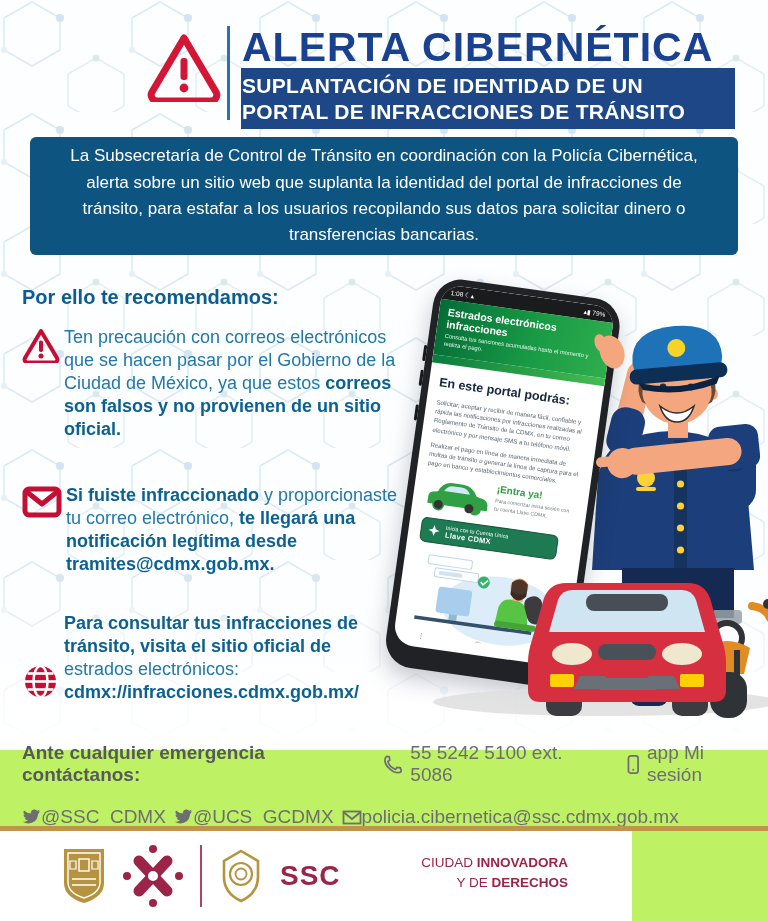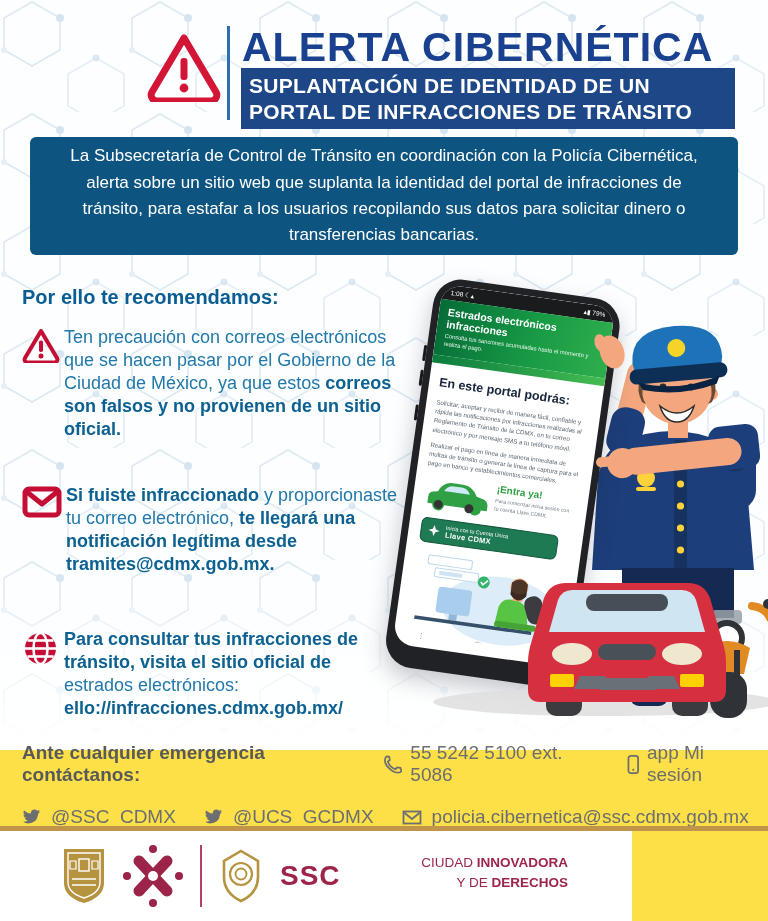--- a/index.html
+++ b/index.html
@@ -1,42 +1,42 @@
 <!DOCTYPE html>
 <html><head>
 <meta charset="utf-8">
 <style>
   * { margin:0; padding:0; box-sizing:border-box; }
   html,body { width:768px; height:921px; }
   body { font-family:"Liberation Sans", sans-serif; background:#ffffff; overflow:hidden; }
-  .poster { position:relative; width:768px; height:921px; background:#fde047; overflow:hidden; }
+  .poster { position:relative; width:768px; height:921px; background:#bef264; overflow:hidden; }
 
   
   .hexbg { position:absolute; left:0; top:0; z-index:0; }
 
   
   .hd-triangle { position:absolute; left:146px; top:32px; z-index:5; }
   .hd-vline { position:absolute; left:227px; top:26px; width:3px; height:94px; background:#2e6fb1; z-index:5; }
   .hd-title { position:absolute; left:242px; top:24px; width:510px; font-size:41px; font-weight:bold;
               letter-spacing:1px; color:#1a418f; z-index:5; white-space:nowrap; }
   .hd-subbox { position:absolute; left:241px; top:68px; width:494px; background:#1d4787; color:#fff;
-               font-weight:bold; font-size:21px; line-height:1.22; padding:5px 8px; z-index:5; letter-spacing:0.3px;}
+               font-weight:bold; font-size:21px; line-height:1.22; padding:5px 1px; z-index:5; letter-spacing:0.3px;}
 
   
   .banner { position:absolute; left:30px; top:137px; width:708px; height:118px; background:#0d5480;
             border-radius:6px; display:flex; align-items:center; justify-content:center; padding:0 26px; z-index:5; }
   .banner p { color:#ffffff; font-size:17px; line-height:1.55; text-align:center; }
 
   
   .rec-heading { position:absolute; left:22px; top:286px; font-size:20px; font-weight:bold; color:#0a5d92; z-index:5;text-align:center; }
   .bullet { position:absolute; left:22px; width:382px; display:flex; gap:4px; z-index:5; }
   .bullet .bicon { flex:0 0 38px; padding-top:2px; }
   .bullet .btext { font-size:18px; line-height:1.28; color:#2279a9; width:332px; }
   .bullet .btext b { color:#0c6191; }
-  .b1 { top:326px; } .b2 { top:484px; } .b3 { top:628px; }
+  .b1 { top:326px; } .b2 { top:484px; } .b3 { top:612px;align-items:flex-end; }
   .blink { color:#0c6191; font-weight:bold; }
 
   
   .phone { position:absolute; left:437px; top:276px; width:188px; height:392px; background:#212225;
            border-radius:28px; padding:7px 7px 22px 7px; transform:rotate(8deg); transform-origin:0 0;
            z-index:20; box-shadow:0 10px 22px rgba(30,40,60,.25); }
   .phone .sidebtn { position:absolute; left:-3px; width:3px; height:16px; background:#17181a; border-radius:2px; }
   .screen { width:100%; height:100%; background:#ffffff; border-radius:20px; overflow:hidden;
             display:flex; flex-direction:column; position:relative; }
   .scr-status { height:15px; background:#1a1b1d; color:#fff; font-size:6.5px; display:flex;
@@ -60,21 +60,21 @@
                color:#6a6b70; font-size:8px; }
 
   
   .svg-officer { position:absolute; left:360px; top:290px; z-index:10; }
   .svg-hands   { position:absolute; left:360px; top:290px; z-index:30; }
   .svg-vehicles{ position:absolute; left:360px; top:530px; z-index:40; }
 
   
   .contact { position:absolute; left:0; top:732px; width:768px; background:transparent; z-index:50; }
   .c-row1 { display:flex; align-items:center; gap:8px; padding:10px 8px 0 22px; }
-  .c-row2 { display:flex; align-items:center; gap:10px; padding:20px 0 0 22px; }
+  .c-row2 { display:flex; align-items:center; padding:20px 0 0 22px; }
   .c-bold { font-size:19px; font-weight:bold; color:#58595b; }
   .c-txt  { font-size:19px; color:#6d6e71; }
   .c-gap  { width:8px; }
 
   
   .goldline { position:absolute; left:0; top:826px; width:768px; height:5px; background:#c0954a; z-index:50; }
   .footer { position:absolute; left:0; top:831px; width:632px; height:90px; background:#fff; z-index:50; }
   .f-logos { position:absolute; left:62px; top:12px; display:flex; align-items:center; gap:16px; }
   .f-ssc { font-size:28px; font-weight:bold; color:#9d2449; letter-spacing:1px; }
   .f-tag { position:absolute; right:64px; top:22px; text-align:right; color:#9d2449; font-size:13.5px; line-height:1.45; }
@@ -147,21 +147,21 @@
   <div class="bullet b3">
     <div class="bicon">
       <svg width="37" height="37" viewBox="0 0 37 37">
         <circle cx="18.5" cy="18.5" r="15.5" fill="#c40e33"></circle>
         <ellipse cx="18.5" cy="18.5" rx="7" ry="15.5" fill="none" stroke="#ffffff" stroke-width="2.6"></ellipse>
         <line x1="3" y1="18.5" x2="34" y2="18.5" stroke="#ffffff" stroke-width="2.6"></line>
         <line x1="5.5" y1="10.5" x2="31.5" y2="10.5" stroke="#ffffff" stroke-width="2.6"></line>
         <line x1="5.5" y1="26.5" x2="31.5" y2="26.5" stroke="#ffffff" stroke-width="2.6"></line>
       </svg>
     </div>
-    <div class="btext"><b>Para consultar tus infracciones de tránsito, visita el sitio oficial de </b><span>estrados electrónicos: </span><br><span class="blink">ello://infracciones.cdmx.gob.mx/</span></div>
+    <div class="btext"><b>Para consultar tus infracciones de tránsito, visita el sitio oficial de </b><span>estrados electrónicos: </span><br><span class="blink">cdmx://infracciones.cdmx.gob.mx/</span></div>
   </div>
 
   <svg class="svg-officer" width="408" height="440" viewBox="0 0 408 440">
 
     <g transform="rotate(14 270 120)">
       <rect x="258" y="70" width="26" height="90" rx="13" fill="#f4a77f"></rect>
       <rect x="254" y="118" width="34" height="48" rx="14" fill="#1c3e7a"></rect>
     </g>
 
     <path d="M262 152 q50 -22 100 0 q18 8 24 34 l8 94 H232 l6 -94 q6 -26 24 -34 Z" fill="#1c3e7a"></path>

